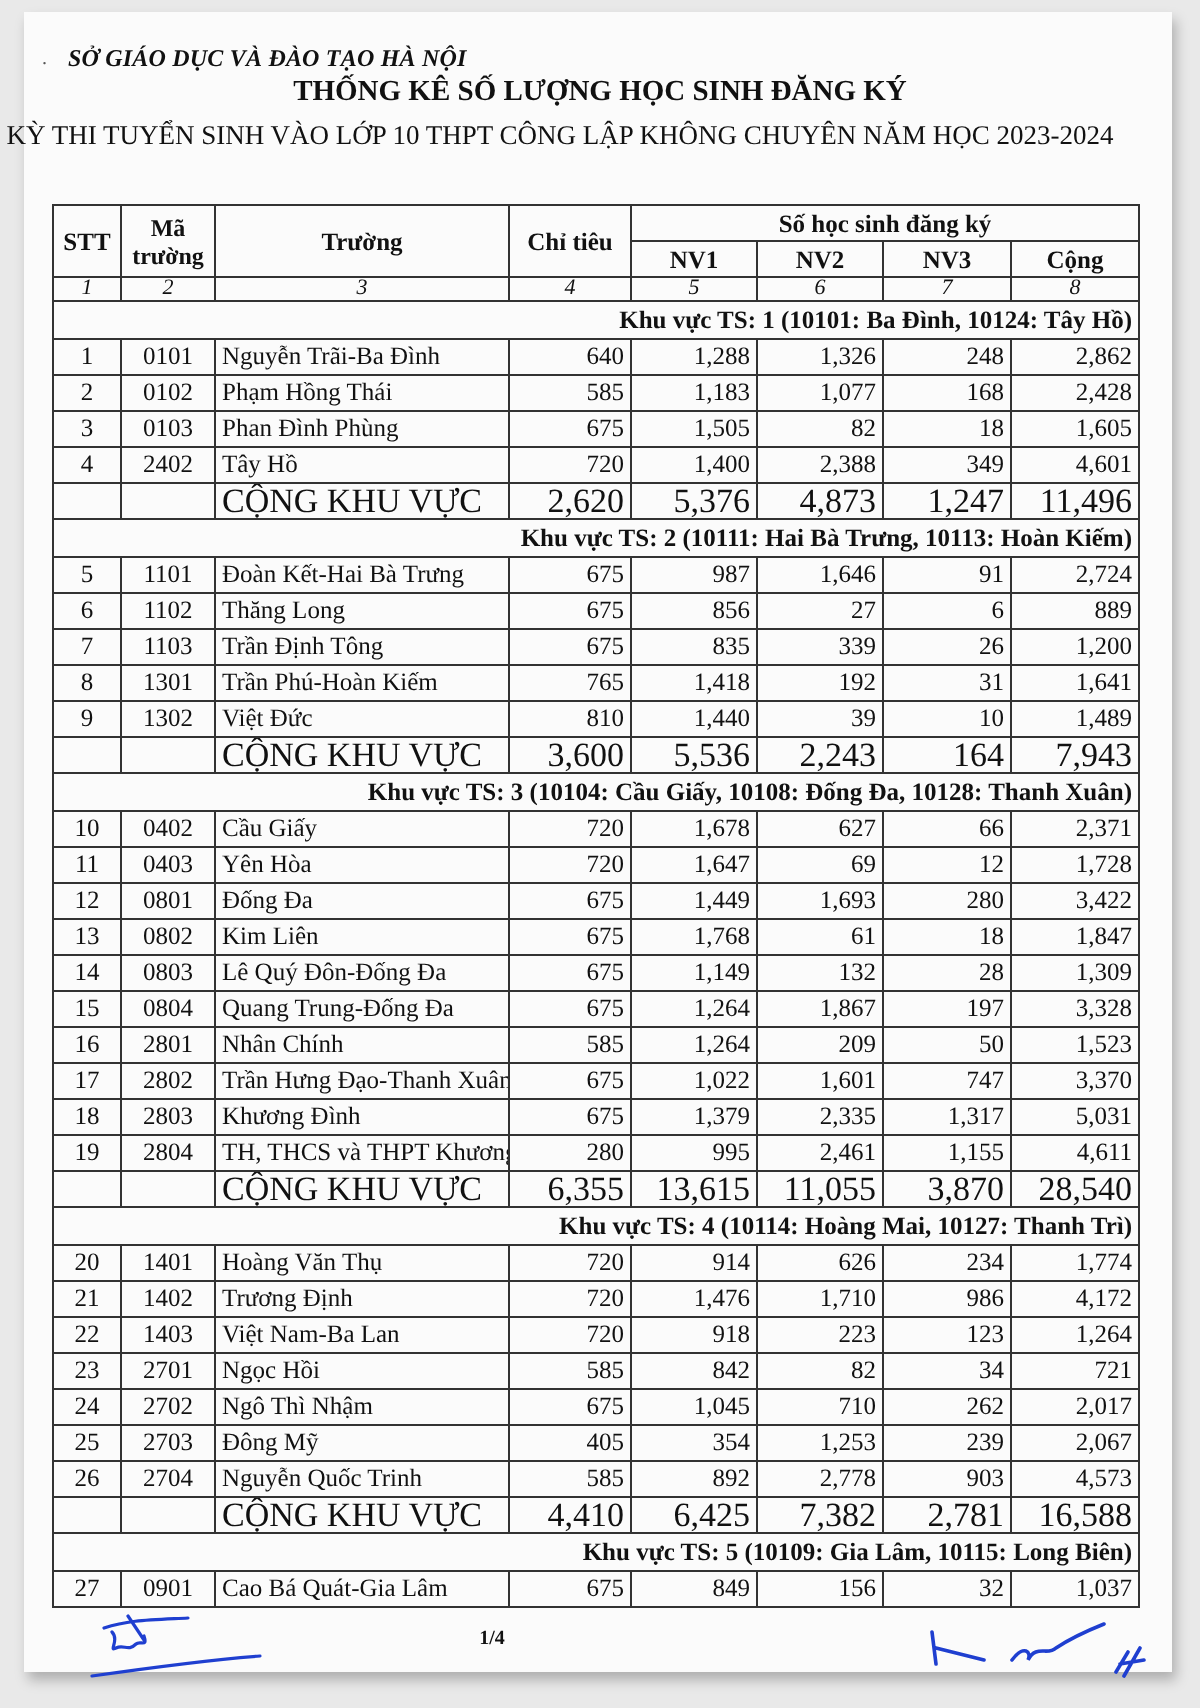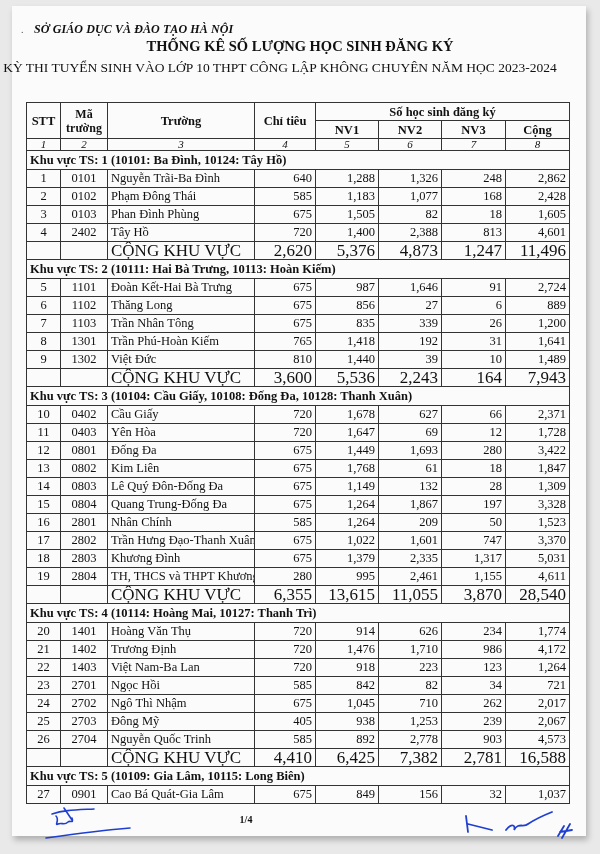--- a/index.html
+++ b/index.html
@@ -8,21 +8,21 @@
   .dept{position:absolute;left:34px;top:22px;font-weight:bold;font-size:12px;letter-spacing:0.1px;font-style:italic;}
   .dot{position:absolute;left:21px;top:24px;font-size:10px;color:#555;}
   .title{position:absolute;left:0;width:600px;top:38px;text-align:center;font-weight:bold;font-size:14.5px;font-family:Liberation Serif, serif;}
   .subtitle{position:absolute;left:0;width:560px;top:60px;text-align:center;font-size:13.5px;}
   table{position:absolute;left:26px;top:86px;border-collapse:collapse;table-layout:fixed;width:543px;font-size:12.5px;margin-top:16px;}
   td,th{border:1px solid #333;padding:0 3px;height:17px;line-height:17px;white-space:nowrap;overflow:hidden;}
   th{font-weight:bold;text-align:center;font-size:12.5px;line-height:14px;}
   .hdr1 th{height:17px;}
   .hdr2 th{height:17px;text-align:center;}
   .num td{text-align:center;font-style:italic;height:11px;line-height:11px;font-size:11px;}
-  .region td{text-align:left;font-weight:bold;height:18px;line-height:18px;}
+  .region td{text-align:right;font-weight:bold;height:18px;line-height:18px;}
   td.c{text-align:center;}
   td.r{text-align:right;}
   .total td{font-size:17px;}
   .pagenum{position:absolute;left:0;width:492px;top:814px;text-align:center;font-size:10px;font-weight:bold;}
   svg.sig{position:absolute;}
 </style>
 </head>
 <body>
 
 <div class="page"></div>
@@ -78,21 +78,21 @@
         <td>Nguyễn Trãi-Ba Đình</td>
         <td class="r">640</td>
         <td class="r">1,288</td>
         <td class="r">1,326</td>
         <td class="r">248</td>
         <td class="r">2,862</td>
       </tr>
       <tr>
         <td class="c">2</td>
         <td class="c">0102</td>
-        <td>Phạm Đông Thái</td>
+        <td>Phạm Hồng Thái</td>
         <td class="r">585</td>
         <td class="r">1,183</td>
         <td class="r">1,077</td>
         <td class="r">168</td>
         <td class="r">2,428</td>
       </tr>
       <tr>
         <td class="c">3</td>
         <td class="c">0103</td>
         <td>Phan Đình Phùng</td>
@@ -102,21 +102,21 @@
         <td class="r">18</td>
         <td class="r">1,605</td>
       </tr>
       <tr>
         <td class="c">4</td>
         <td class="c">2402</td>
         <td>Tây Hồ</td>
         <td class="r">720</td>
         <td class="r">1,400</td>
         <td class="r">2,388</td>
-        <td class="r">813</td>
+        <td class="r">349</td>
         <td class="r">4,601</td>
       </tr>
       <tr class="total">
         <td></td>
         <td></td>
         <td>CỘNG KHU VỰC</td>
         <td class="r">2,620</td>
         <td class="r">5,376</td>
         <td class="r">4,873</td>
         <td class="r">1,247</td>
@@ -141,21 +141,21 @@
         <td>Thăng Long</td>
         <td class="r">675</td>
         <td class="r">856</td>
         <td class="r">27</td>
         <td class="r">6</td>
         <td class="r">889</td>
       </tr>
       <tr>
         <td class="c">7</td>
         <td class="c">1103</td>
-        <td>Trần Nhân Tông</td>
+        <td>Trần Định Tông</td>
         <td class="r">675</td>
         <td class="r">835</td>
         <td class="r">339</td>
         <td class="r">26</td>
         <td class="r">1,200</td>
       </tr>
       <tr>
         <td class="c">8</td>
         <td class="c">1301</td>
         <td>Trần Phú-Hoàn Kiếm</td>
@@ -349,21 +349,21 @@
         <td class="r">1,045</td>
         <td class="r">710</td>
         <td class="r">262</td>
         <td class="r">2,017</td>
       </tr>
       <tr>
         <td class="c">25</td>
         <td class="c">2703</td>
         <td>Đông Mỹ</td>
         <td class="r">405</td>
-        <td class="r">938</td>
+        <td class="r">354</td>
         <td class="r">1,253</td>
         <td class="r">239</td>
         <td class="r">2,067</td>
       </tr>
       <tr>
         <td class="c">26</td>
         <td class="c">2704</td>
         <td>Nguyễn Quốc Trinh</td>
         <td class="r">585</td>
         <td class="r">892</td>

